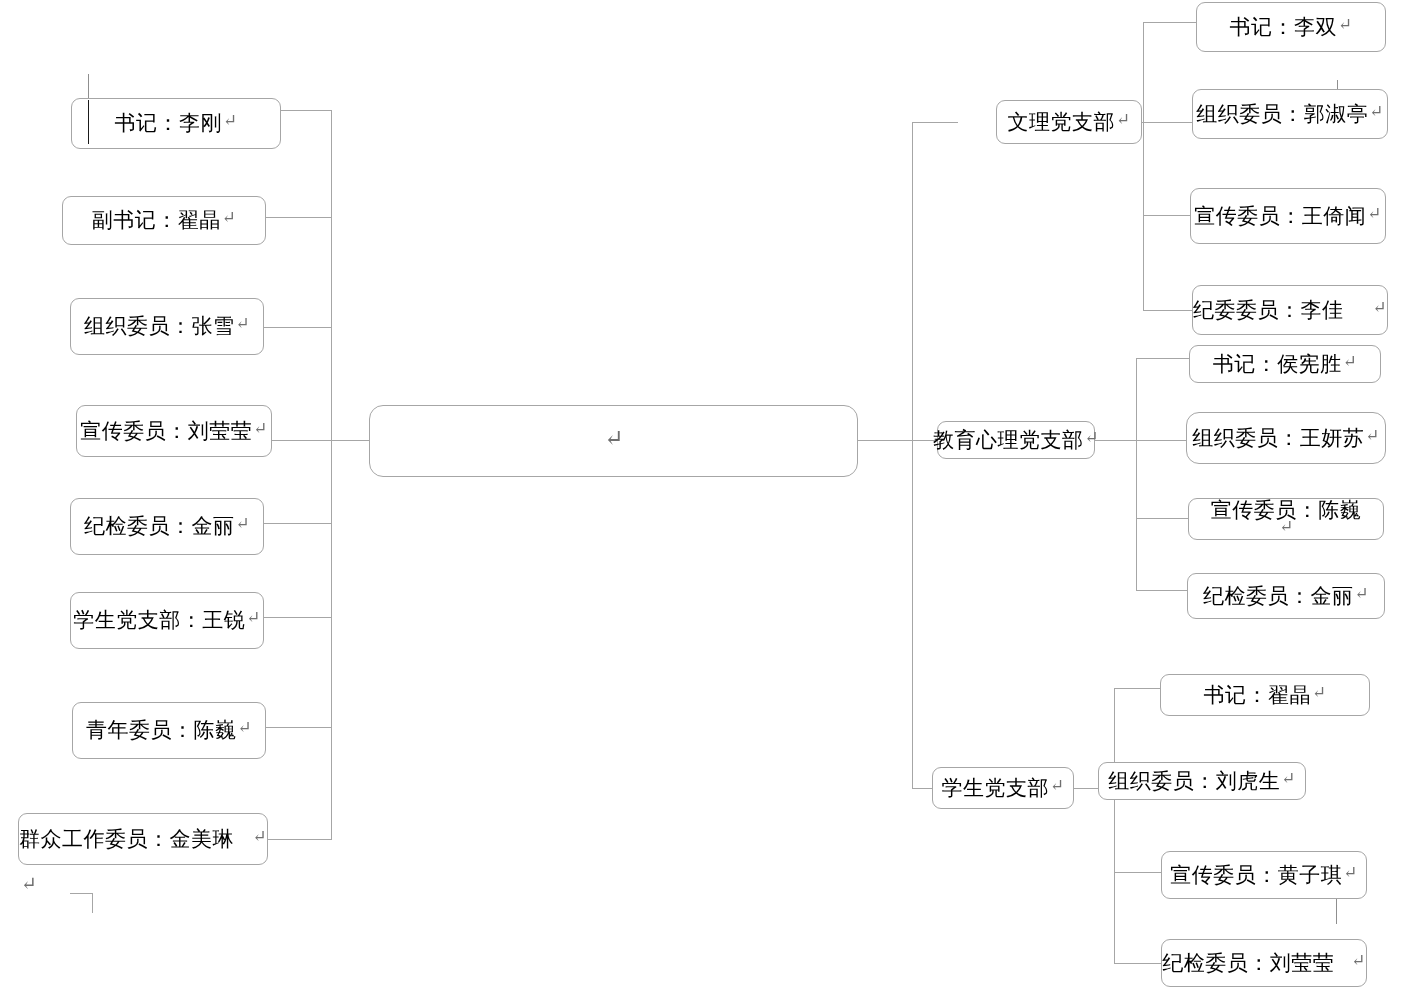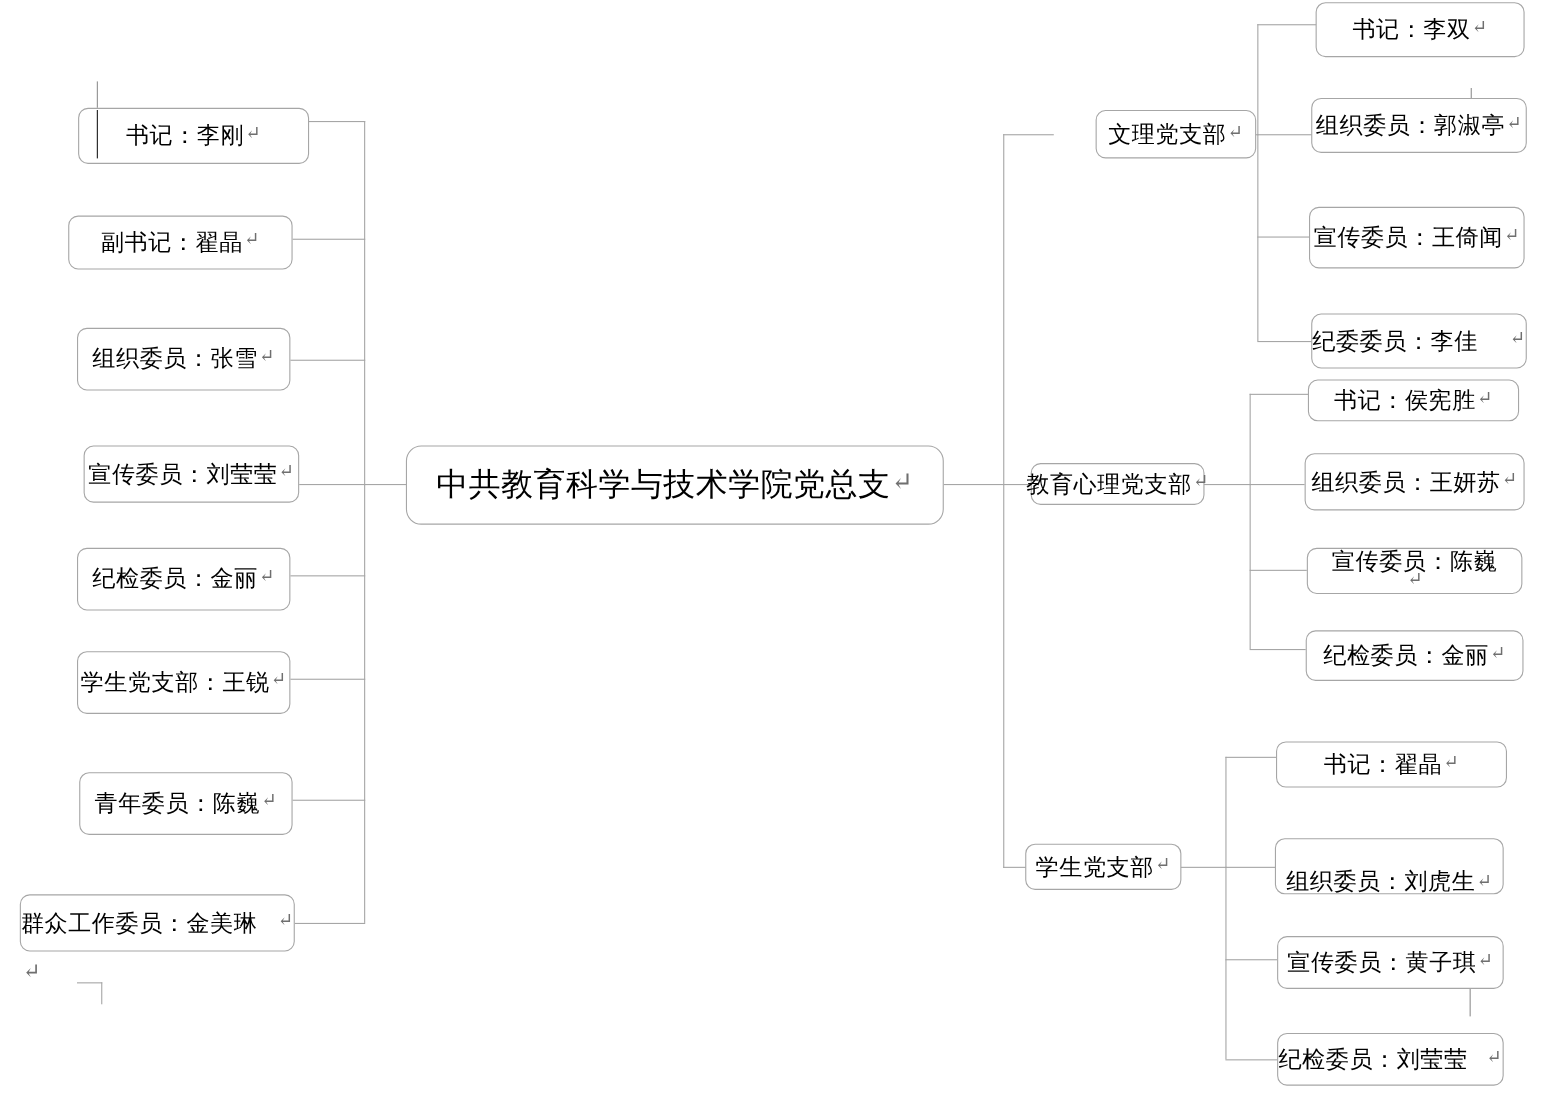--- a/index.html
+++ b/index.html
@@ -163,21 +163,20 @@
     <span class="txt">青年委员：陈巍</span>
       <span class="pilcrow">↵</span>
   </div>
 
   <div class="node leftleaf" style="left:18px;top:813px;width:250px;height:52px;justify-content:space-between;">
     <span class="txt">群众工作委员：金美琳</span>
       <span class="pilcrow">↵</span>
   </div>
 
   <div class="node central" style="left:369px;top:405px;width:489px;height:72px;">
-    <span class="txt">中共教育科学与技术学院党总支</span>
       <span class="pilcrow">↵</span>
   </div>
 
   <div class="node branch" style="left:952px;top:100px;width:146px;height:44px;margin-left:44px;">
     <span class="txt">文理党支部</span>
       <span class="pilcrow">↵</span>
   </div>
 
   <div class="node branch" style="left:937px;top:421px;width:158px;height:38px;">
     <span class="txt">教育心理党支部</span>
@@ -207,41 +206,41 @@
   <div class="node leaf" style="left:1192px;top:285px;width:196px;height:50px;justify-content:space-between;">
     <span class="txt">纪委委员：李佳</span>
       <span class="pilcrow">↵</span>
   </div>
 
   <div class="node leaf" style="left:1189px;top:345px;width:192px;height:38px;">
     <span class="txt">书记：侯宪胜</span>
       <span class="pilcrow">↵</span>
   </div>
 
-  <div class="node leaf" style="left:1186px;top:412px;width:200px;height:52px;">
+  <div class="node leaf" style="left:1186px;top:412px;width:200px;height:52px;border-radius:13px;">
     <span class="txt">组织委员：王妍苏</span>
       <span class="pilcrow">↵</span>
   </div>
 
   <div class="node leaf" style="left:1188px;top:498px;width:196px;height:42px;flex-direction:column;">
     <span class="txt">宣传委员：陈巍</span>
       <span class="pilcrow">↵</span>
   </div>
 
   <div class="node leaf" style="left:1187px;top:573px;width:198px;height:46px;">
     <span class="txt">纪检委员：金丽</span>
       <span class="pilcrow">↵</span>
   </div>
 
   <div class="node leaf" style="left:1160px;top:674px;width:210px;height:42px;">
     <span class="txt">书记：翟晶</span>
       <span class="pilcrow">↵</span>
   </div>
 
-  <div class="node leaf" style="left:1159px;top:762px;width:208px;height:51px;align-items:flex-end;">
+  <div class="node leaf" style="left:1098px;top:762px;width:208px;height:38px;">
     <span class="txt">组织委员：刘虎生</span>
       <span class="pilcrow">↵</span>
   </div>
 
   <div class="node leaf" style="left:1161px;top:851px;width:206px;height:48px;">
     <span class="txt">宣传委员：黄子琪</span>
       <span class="pilcrow">↵</span>
   </div>
 
   <div class="node leaf" style="left:1161px;top:939px;width:206px;height:48px;gap:16px;">

